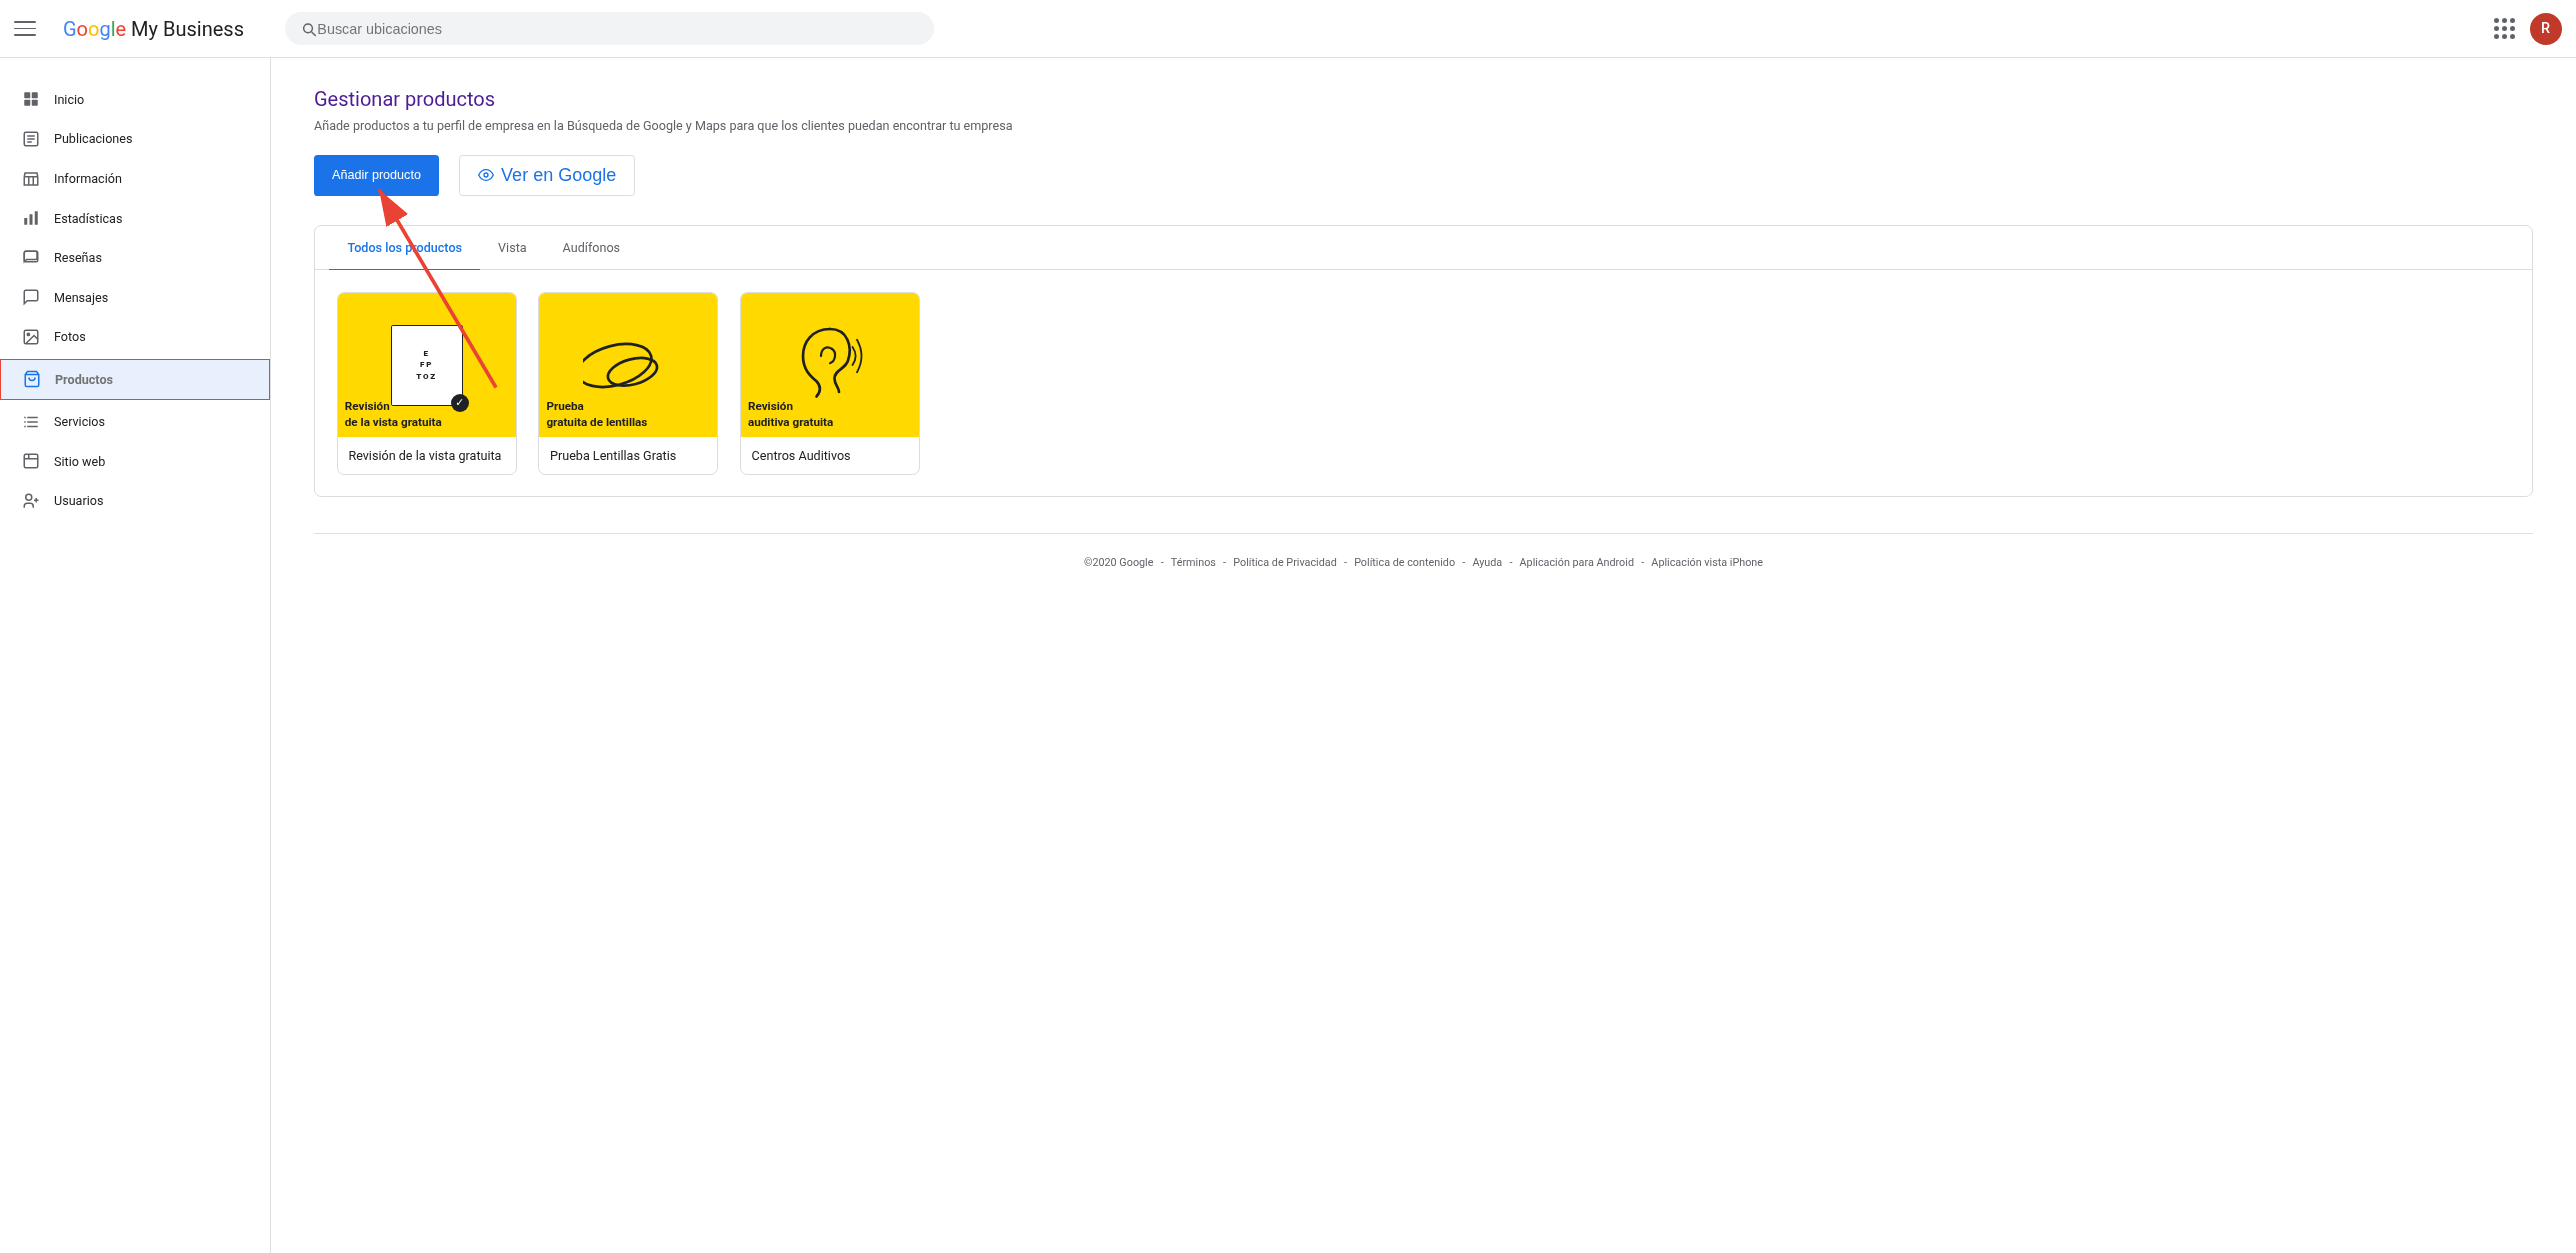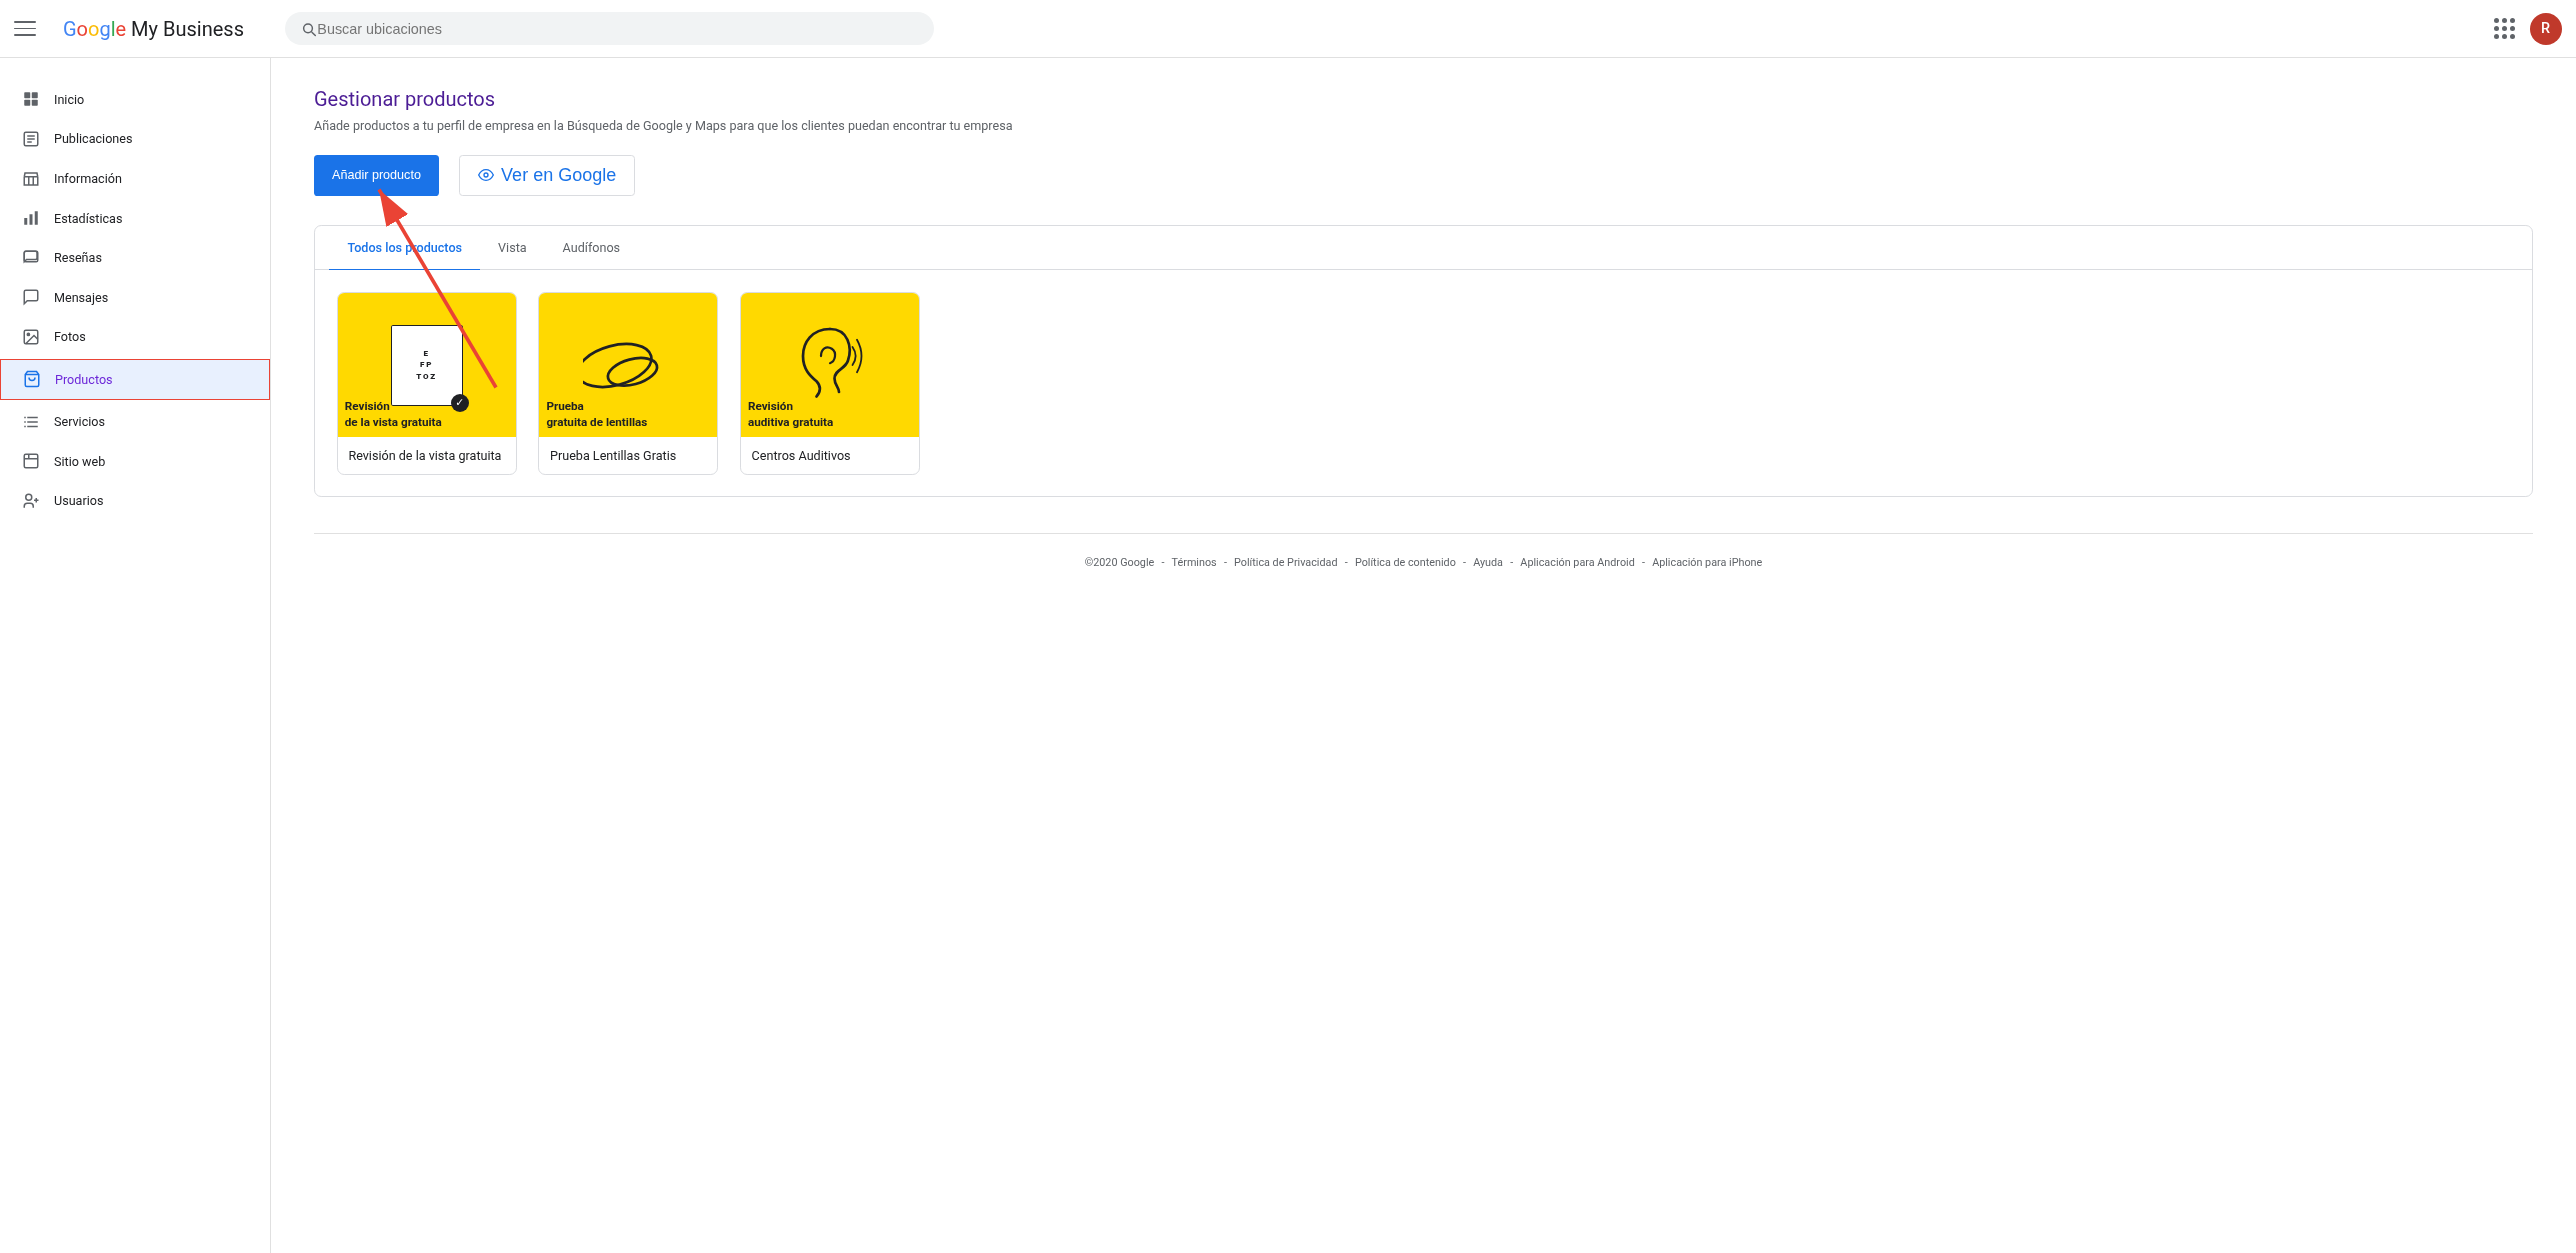--- a/index.html
+++ b/index.html
@@ -449,21 +449,21 @@
 
     <div style="position:relative; border: 1.8px solid #ea4335; margin: 1.8px 0;">
       <div class="nav-item active">
         <span class="nav-icon">
           <svg width="18" height="18" viewBox="0 0 24 24" fill="none" stroke="#1a73e8" stroke-width="2">
             <path d="M6 2L3 6v14a2 2 0 0 0 2 2h14a2 2 0 0 0 2-2V6l-3-4z"></path>
             <line x1="3" y1="6" x2="21" y2="6"></line>
             <path d="M16 10a4 4 0 0 1-8 0"></path>
           </svg>
         </span>
-        <span class="nav-label" style="color:#6d28d9; font-weight:400;">Productos</span>
+        <span class="nav-label" style="color:#737373; font-weight:700;">Productos</span>
       </div>
     </div>
 
     <div>
       <div class="nav-item">
         <span class="nav-icon">
           <svg width="18" height="18" viewBox="0 0 24 24" fill="#5f6368">
               <rect x="3" y="5" width="2" height="2"></rect>
               <rect x="7" y="5" width="14" height="2"></rect>
               <rect x="3" y="11" width="2" height="2"></rect>
@@ -575,21 +575,21 @@
       <a href="#">Términos</a>
       <span class="footer-sep">-</span>
       <a href="#">Política de Privacidad</a>
       <span class="footer-sep">-</span>
       <a href="#">Política de contenido</a>
       <span class="footer-sep">-</span>
       <a href="#">Ayuda</a>
       <span class="footer-sep">-</span>
       <a href="#">Aplicación para Android</a>
       <span class="footer-sep">-</span>
-      <a href="#">Aplicación para iPhone</a>
+      <a href="#">Aplicación vista iPhone</a>
     </div>
   </main>
 </div>
 
 <svg class="red-arrow" width="180" height="235" viewBox="0 0 200 260">
   <defs>
     <marker id="arrowhead" markerWidth="10" markerHeight="7" refX="10" refY="3.5" orient="auto">
       <polygon points="0 0, 10 3.5, 0 7" fill="#ea4335"></polygon>
     </marker>
   </defs>

